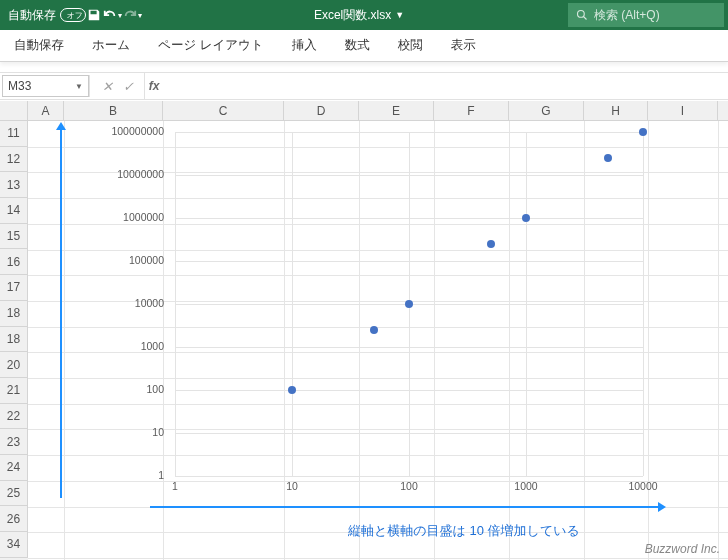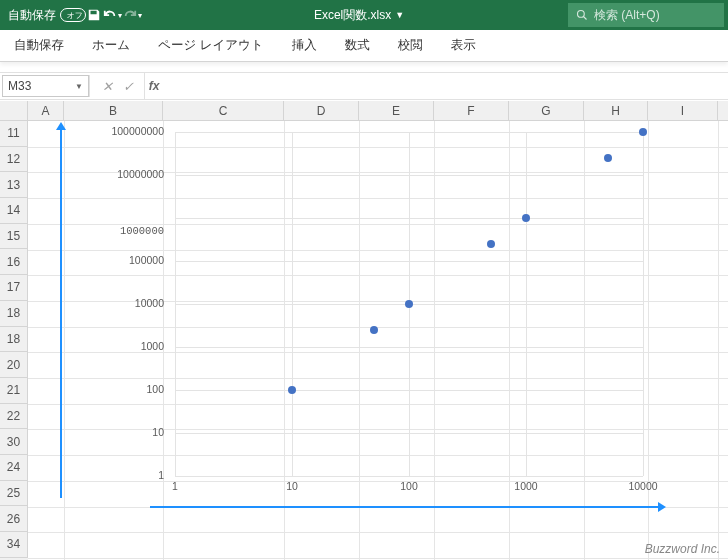--- a/index.html
+++ b/index.html
@@ -138,21 +138,21 @@
         <div class="rh">13</div>
         <div class="rh">14</div>
         <div class="rh">15</div>
         <div class="rh">16</div>
         <div class="rh">17</div>
         <div class="rh">18</div>
         <div class="rh">18</div>
         <div class="rh">20</div>
         <div class="rh">21</div>
         <div class="rh">22</div>
-        <div class="rh">30</div>
+        <div class="rh">23</div>
         <div class="rh">24</div>
         <div class="rh">25</div>
         <div class="rh">26</div>
         <div class="rh">34</div>
       </div>
     <div class="gridlines">
         <div class="vline" style="left: 36px;"></div>
         <div class="vline" style="left: 135px;"></div>
         <div class="vline" style="left: 256px;"></div>
         <div class="vline" style="left: 331px;"></div>
@@ -201,27 +201,28 @@
       <div class="gl" style="top: 0px; height: 344px; width: 1px; left: 351px;"></div>
       <div class="gl" style="top: 0px; height: 344px; width: 1px; left: 468px;"></div>
       <div class="pt" style="left: 117px; top: 258px;"></div>
       <div class="pt" style="left: 198.779px; top: 197.889px;"></div>
       <div class="pt" style="left: 234px; top: 172px;"></div>
       <div class="pt" style="left: 315.779px; top: 111.889px;"></div>
       <div class="pt" style="left: 351px; top: 86px;"></div>
       <div class="pt" style="left: 432.779px; top: 25.8886px;"></div>
       <div class="pt" style="left: 468px; top: 0px;"></div>
     </div>
+  <div class="annot">縦軸と横軸の目盛は 10 倍増加している</div>
 <div class="ylab" style="top: 341px;">1</div>
     <div class="ylab" style="top: 298px;">10</div>
     <div class="ylab" style="top: 255px;">100</div>
     <div class="ylab" style="top: 212px;">1000</div>
     <div class="ylab" style="top: 169px;">10000</div>
     <div class="ylab" style="top: 126px;">100000</div>
-    <div class="ylab" style="top: 97px; font-family: Liberation Mono, monospace;">1000000</div>
+    <div class="ylab" style="top: 83px;">1000000</div>
     <div class="ylab" style="top: 40px;">10000000</div>
     <div class="ylab" style="top: -3px;">100000000</div>
     <div class="xlab" style="left: 95px;">1</div>
     <div class="xlab" style="left: 212px;">10</div>
     <div class="xlab" style="left: 329px;">100</div>
     <div class="xlab" style="left: 446px;">1000</div>
     <div class="xlab" style="left: 563px;">10000</div>
   </div>
 
 <div class="watermark">Buzzword Inc.</div>

